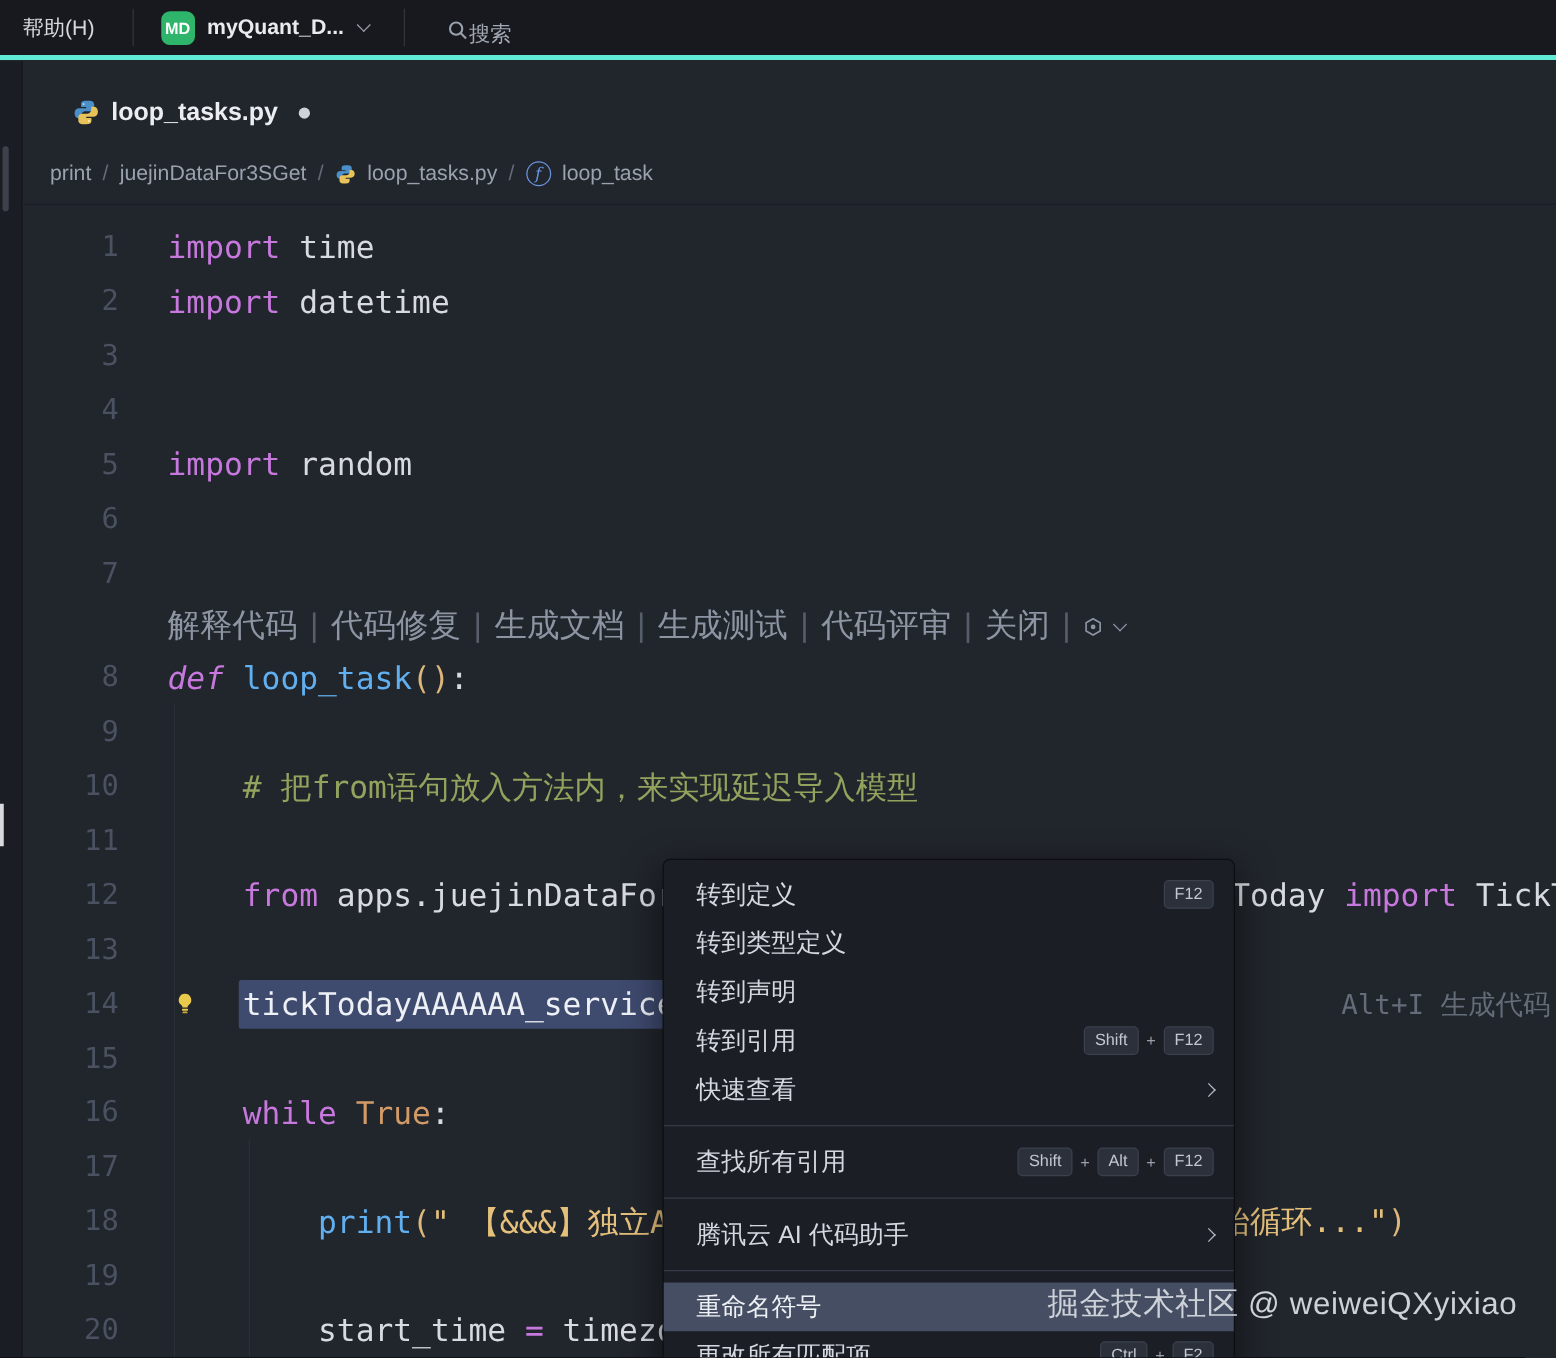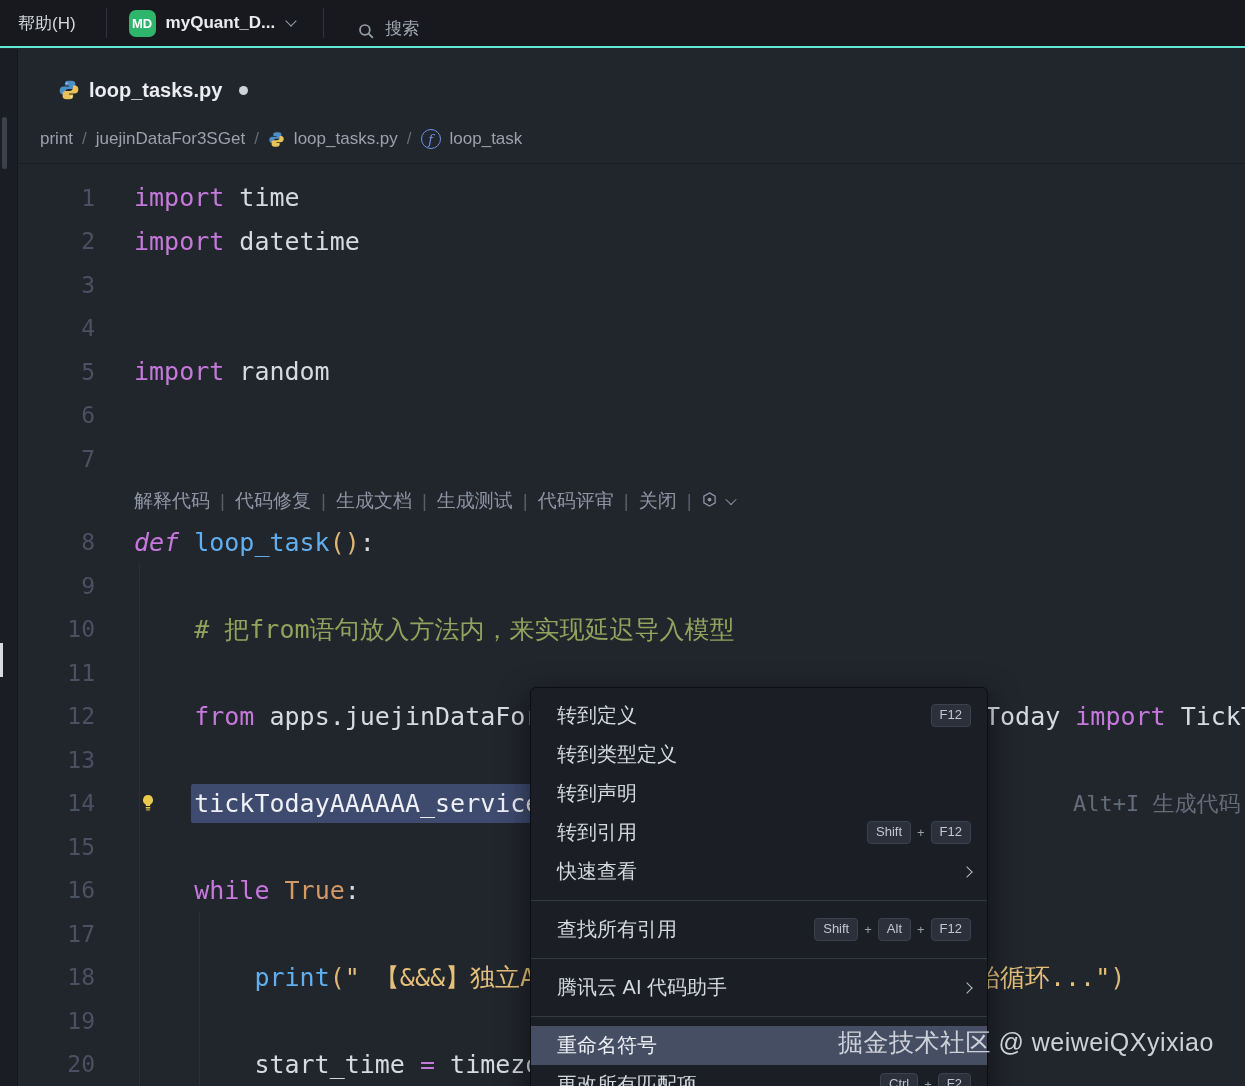--- a/index.html
+++ b/index.html
@@ -5,39 +5,39 @@
   * { margin:0; padding:0; box-sizing:border-box; }
   html,body { background:#000; }
   .screen {
     position:relative; width:1245px; height:1086px; overflow:hidden;
     background:#21252c; font-family:"Liberation Sans","DejaVu Sans",sans-serif;
     color:#d7dbe0;
   }
   
   .titlebar {
     position:absolute; left:0; top:0; right:0; height:48px;
-    background:#17191e; border-bottom:2px solid #5eead4;
+    background:#17191e; border-bottom:4px solid #5eead4;
     display:flex; align-items:center;
   }
   .tb-help { margin-left:10px; font-size:17px; color:#d5d8dc; padding:6px 8px; }
   .tb-div { width:1px; height:30px; background:#30343c; }
   .tb-div.d1 { margin-left:22px; }
   .tb-div.d2 { margin-left:28px; }
   .proj-badge {
     margin-left:22px; width:27px; height:27px; border-radius:7px;
     background:var(--badge,#2fb56b); color:#fff; font-weight:bold; font-size:13px;
     display:flex; align-items:center; justify-content:center;
   }
   .proj-name { margin-left:10px; font-size:17px; font-weight:bold; color:#e9ebee; }
   .chev-down {
     width:8px; height:8px; margin:0 0 4px 12px;
     border-right:1.8px solid #9aa0ab; border-bottom:1.8px solid #9aa0ab;
     transform:rotate(45deg);
   }
-  .tb-search { margin-left:26px; display:flex; align-items:flex-end; gap:10px; padding:6px 8px;margin-top:11px; }
+  .tb-search { margin-left:26px; display:flex; align-items:flex-start; padding:6px 8px;margin-top:11px; }
   .tb-search-label { font-size:17px; color:#a2a8b2; }
   
   .leftstrip {
     position:absolute; left:0; top:49px; bottom:0; width:18px;
     background:#1a1d23; border-right:1px solid #15171c;
   }
   .strip-thumb { position:absolute; left:2px; top:68px; width:5px; height:52px; border-radius:3px; background:#3c414b; }
   .strip-mark  { position:absolute; left:0; top:594px; width:3px; height:34px; background:#d8dade; }
   
   .tabrow { position:absolute; left:18px; top:62px; height:56px; display:flex; align-items:center; }
@@ -77,21 +77,21 @@
   .tk-t  { color:var(--str,#e5c07b); }
   .tk-c  { color:var(--cm,#93a35d); }
   .tk-o  { color:var(--num,#d19a66); }
   .tk-p  { color:var(--plain,#d7dbe0); }
   .tk-s  { background:var(--sel,#3e4a6e); color:#edf0f5; padding:5px 3px; margin-left:-3px; border-radius:2px; }
   .frag  { position:absolute; top:50%; transform:translateY(-50%); white-space:pre; font:25px/1 "DejaVu Sans Mono",monospace; }
   .bulb  { position:absolute; left:122px; top:50%; transform:translateY(-50%); line-height:0; }
   
   .lens {
     height:40px; display:flex; align-items:center; padding-left:116px;
-    font-size:19px; color:#8d95a3; gap:10px;
+    font-size:26px; color:#8d95a3; gap:10px;
   }
   .lens-action { cursor:default; }
   .lens-sep { color:#565e6a; }
   .lens-chev { width:8px; height:8px; border-right:1.8px solid #8d95a3; border-bottom:1.8px solid #8d95a3; transform:rotate(45deg) translate(-1px,-1px); }
   
   .hint {
     position:absolute; left:1073px; top:789px; white-space:pre;
     font:22px "DejaVu Sans Mono",monospace; color:#646c78;
   }
   

